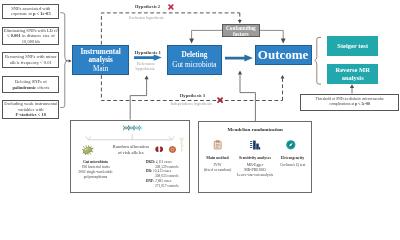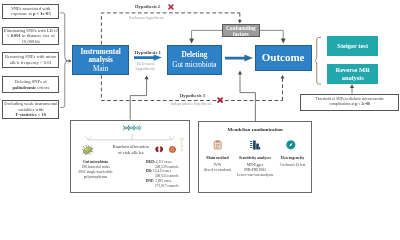--- a/index.html
+++ b/index.html
@@ -95,21 +95,21 @@
   <div style="font-weight:bold">Instrumental</div>
   <div style="font-weight:bold">analysis</div>
   <div>Main</div>
 </div>
 
 <div class="abs bluebox" style="left:166.8px;top:44.6px;width:55.2px;height:30.6px;font-size:7.3px;line-height:9.6px;">
   <div style="font-weight:bold">Deleting</div>
   <div>Gut microbiota</div>
 </div>
 
-<div class="abs bluebox" style="left:254.6px;top:44.6px;width:57px;height:26px;font-size:11px;line-height:9.6px;">
+<div class="abs bluebox" style="left:254.6px;top:44.6px;width:57px;height:20px;font-size:13px;line-height:9.6px;">
   <div style="font-weight:bold">Outcome</div>
 </div>
 
 <div class="abs graybox" style="left:222px;top:23.6px;width:37.8px;height:13.8px;padding-top:2px;">
   <div>Confounding</div>
   <div>factors</div>
 </div>
 
 <div class="abs tealbox" style="left:327px;top:35.8px;width:51.4px;height:19.8px;">
   <div>Steiger test</div>

